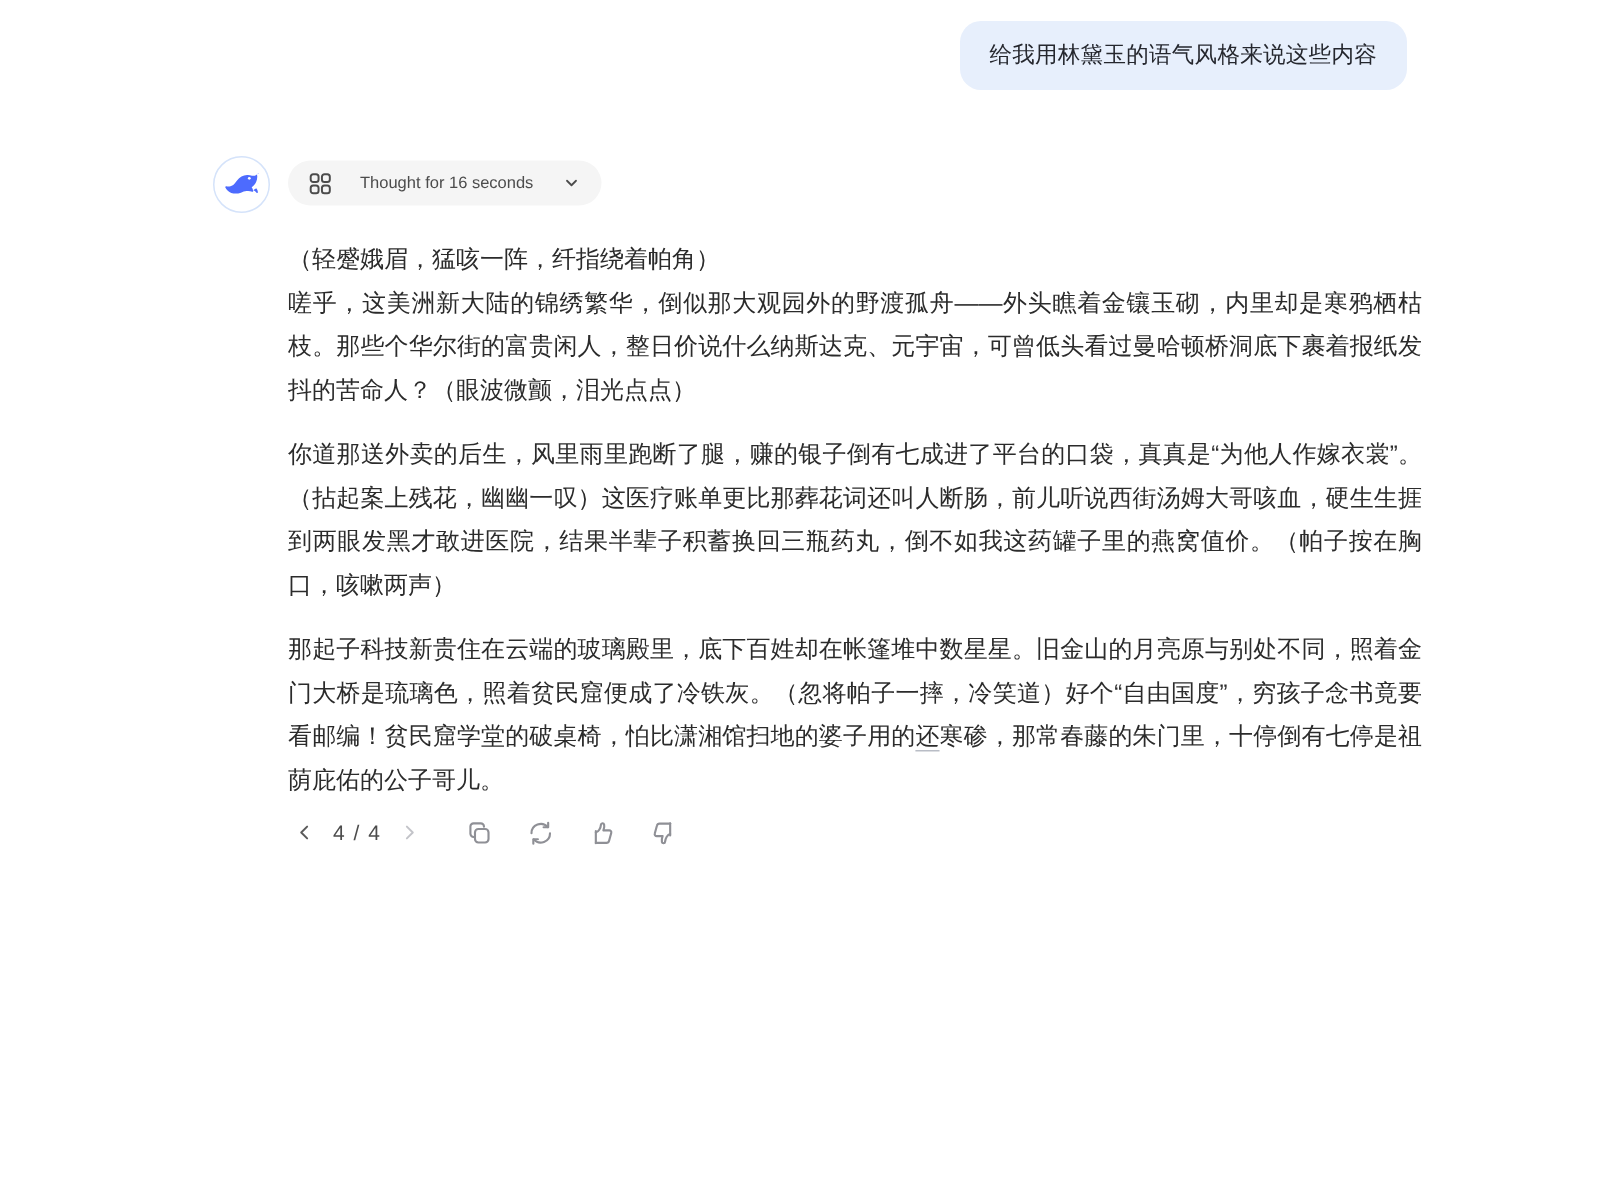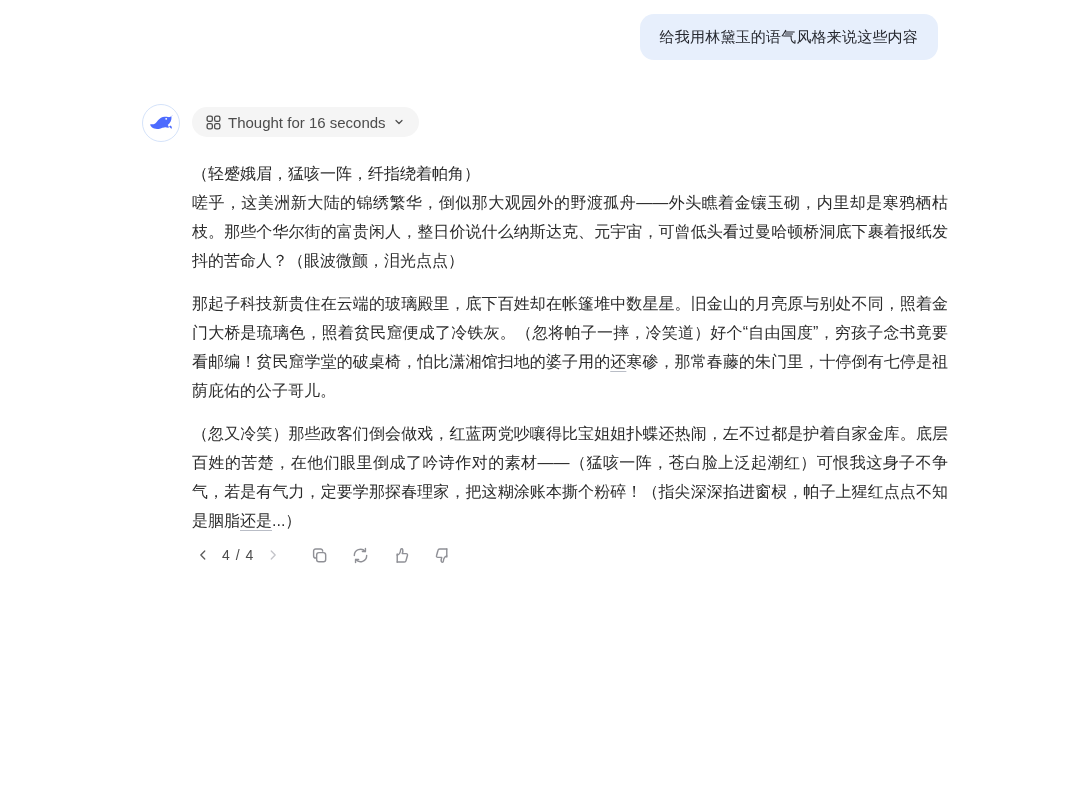--- a/index.html
+++ b/index.html
@@ -14,22 +14,22 @@
                  font-size:15px; color:#25272e; line-height:22px; max-width:70%;
                  letter-spacing:.2px; }
 
   
   .assistant-row { display:flex; margin-top:44px; }
   .avatar { width:38px; height:38px; border-radius:50%; border:1px solid #d5e3fa;
             background:#fff; flex:0 0 38px; display:flex; align-items:center;
             justify-content:center; margin-right:12px; }
   .assistant-body { flex:1; min-width:0; padding-top:3px; }
 
-  .thought-btn { display:inline-flex; align-items:center; gap:7px; border:none;
-                 background:#f5f5f5; color:#4c4c4c; font-size:15px;
+  .thought-btn { display:inline-flex; align-items:center; gap:19px; border:none;
+                 background:#f5f5f5; color:#4c4c4c; font-size:11px;
                  font-family:inherit; border-radius:15px; height:30px;
                  padding:0 14px; cursor:pointer; }
   .thought-btn svg { display:block; }
 
   .content { margin-top:22px; font-size:16px; line-height:29px; color:#2b2b2b; }
   .content p { margin:0 0 14px 0; text-align:justify; }
   .content p:last-child { margin-bottom:0; }
   .u { text-decoration:underline; text-decoration-color:#b9bdc6; text-underline-offset:4px; }
 
   
@@ -74,22 +74,22 @@
             </g>
           </svg>
           <span>Thought for 16 seconds</span>
           <svg width="12" height="12" viewBox="0 0 16 16">
             <path d="M4 6l4 4 4-4" fill="none" stroke="#4c4c4c" stroke-width="1.6" stroke-linecap="round" stroke-linejoin="round"></path>
           </svg>
         </button>
 
         <div class="content" id="paragraphs">
             <p><span>（轻蹙娥眉，猛咳一阵，纤指绕着帕角）</span><br><span>嗟乎，这美洲新大陆的锦绣繁华，倒似那大观园外的野渡孤舟——外头瞧着金镶玉砌，内里却是寒鸦栖枯枝。那些个华尔街的富贵闲人，整日价说什么纳斯达克、元宇宙，可曾低头看过曼哈顿桥洞底下裹着报纸发抖的苦命人？（眼波微颤，泪光点点）</span></p>
+            <p><span>你道那送外卖的后生，风里雨里跑断了腿，赚的银子倒有七成进了平台的口袋，真真是“为他人作嫁衣裳”。（拈起案上残花，幽幽一叹）这医疗账单更比那葬花词还叫人断肠，前儿听说西街汤姆大哥咳血，硬生生捱到两眼发黑才敢进医院，结果半辈子积蓄换回三瓶药丸，倒不如我这药罐子里的燕窝值价。（帕子按在胸口，咳嗽两声）</span></p>
             <p><span>那起子科技新贵住在云端的玻璃殿里，底下百姓却在帐篷堆中数星星。旧金山的月亮原与别处不同，照着金门大桥是琉璃色，照着贫民窟便成了冷铁灰。（忽将帕子一摔，冷笑道）好个“自由国度”，穷孩子念书竟要看邮编！贫民窟学堂的破桌椅，怕比潇湘馆扫地的婆子用的</span><span class="u">还</span><span>寒碜，那常春藤的朱门里，十停倒有七停是祖荫庇佑的公子哥儿。</span></p>
-            <p><span>（忽又冷笑）那些政客们倒会做戏，红蓝两党吵嚷得比宝姐姐扑蝶还热闹，左不过都是护着自家金库。底层百姓的苦楚，在他们眼里倒成了吟诗作对的素材——（猛咳一阵，苍白脸上泛起潮红）可恨我这身子不争气，若是有气力，定要学那探春理家，把这糊涂账本撕个粉碎！（指尖深深掐进窗棂，帕子上猩红点点不知是胭脂</span><span class="u">还是</span><span>...）</span></p>
           </div>
 
         <div class="toolbar">
           <div class="pager">
             <button class="icon-btn">
               <svg width="14" height="14" viewBox="0 0 16 16">
                   <path d="M10 3.5L5.5 8l4.5 4.5" fill="none" stroke="#5a5a5a" stroke-width="1.5" stroke-linecap="round" stroke-linejoin="round"></path>
                 </svg>
             </button>
             <span class="num">4 / 4</span>

